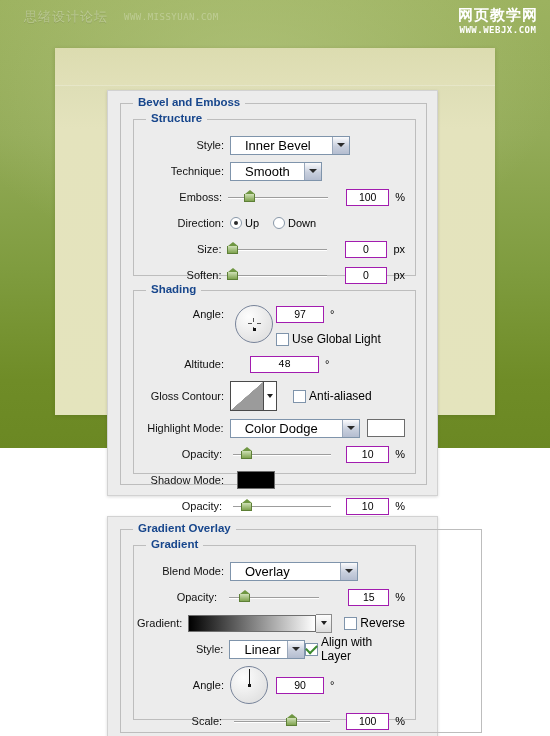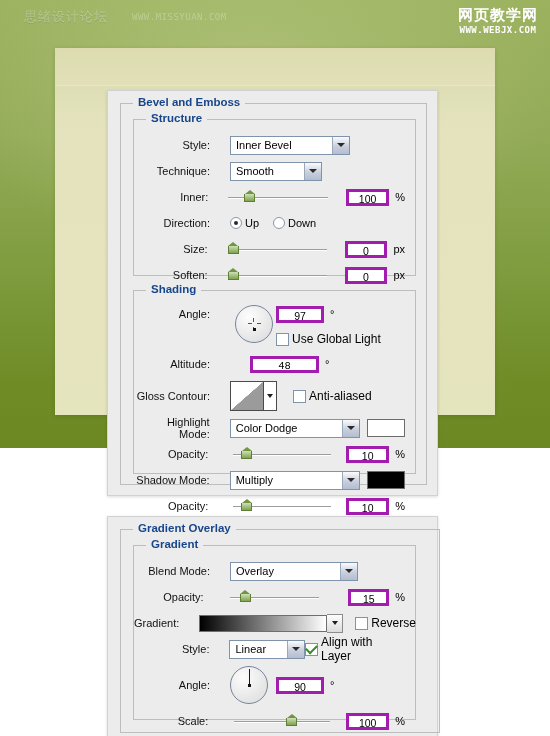--- a/index.html
+++ b/index.html
@@ -26,21 +26,21 @@
     box-shadow:0 1px 4px rgba(60,70,20,.22);
   }
   #cream-card-top{
     position:absolute; left:0; top:0; width:100%; height:38px;
     background:linear-gradient(to bottom,#dcdcb0,#e1e0b8);
     border-bottom:1px solid rgba(255,255,255,.30);
   }
 
   
   .wm { position:absolute; pointer-events:none; }
-  #wm-left { left:24px; top:8px; display:flex; align-items:center; gap:24px; }
+  #wm-left { left:24px; top:8px; display:flex; align-items:center; gap:16px; }
   #wm-left .cn {
     font-family:"DejaVu Sans", sans-serif; font-size:13px; letter-spacing:1px;
     color:rgba(255,255,255,.30); text-shadow:0 1px 0 rgba(0,0,0,.10);
   }
   #wm-left .url {
     font-family:"DejaVu Sans Mono", monospace; font-size:9px; letter-spacing:.5px;
     color:rgba(255,255,255,.27);
   }
   #wm-right { right:12px; top:6px; text-align:center; }
   #wm-right .cn {
@@ -68,42 +68,42 @@
     position:absolute; top:-8px; left:12px; padding:0 5px; background:#ececec;
     color:#17468c; font-weight:bold; font-size:11.5px; white-space:nowrap;
   }
   .outer-title {
     position:absolute; top:-8px; left:12px; padding:0 5px; background:#ececec;
     color:#17468c; font-weight:bold; font-size:11.5px; white-space:nowrap;
   }
 
   
   .row { display:flex; align-items:center; height:22px; margin-bottom:4px; }
-  .lbl { width:96px; text-align:right; padding-right:20px; font-size:11px; color:#111; }
+  .lbl { width:96px; text-align:right; padding-right:6px; font-size:11px; color:#111; }
 
   
   .combo {
     display:inline-flex; align-items:center; height:19px;
     border:1px solid #7f94ab; background:#fff; position:relative;
   }
-  .combo .val { padding:0 4px 0 5px; font-size:11px; line-height:17px; white-space:nowrap; overflow:hidden; }
+  .combo .val { padding:0 4px 0 14px; font-size:13px; line-height:17px; white-space:nowrap; overflow:hidden; }
   .combo .arrow {
     width:17px; height:17px; margin-left:auto;
     background:linear-gradient(to bottom,#fbfbfd,#c8cfdd 55%,#b4bdd0);
     border-left:1px solid #9aa8bb;
     display:flex; align-items:center; justify-content:center;
   }
   .combo .arrow i {
     width:0;height:0;border-left:4px solid transparent;border-right:4px solid transparent;
     border-top:4px solid #2a2a2a; display:block;
   }
 
   
   .num {
-    width:44px; height:17px; border:3px solid #a21caf; background:#fff;
+    width:44px; height:17px; border:1px solid #a21caf; background:#fff;
     font-size:10.5px; line-height:15px; text-align:center; color:#000;
   }
   .unit { margin-left:6px; font-size:11px; }
 
   
   .slider { position:relative; height:16px; display:flex; align-items:center; }
   .slider .track {
     height:1px; background:#9d9d9d; width:100%;
     box-shadow:0 1px 0 #fff;
   }
@@ -235,21 +235,21 @@
           <div class="lbl">Technique:</div>
           <div class="combo" style="width:92px;">
             <span class="val">Smooth</span>
             <span class="arrow">
                 <i></i>
               </span>
           </div>
         </div>
 
         <div class="row">
-          <div class="lbl">Inner:</div>
+          <div class="lbl">Emboss:</div>
           <div class="slider" style="width:102px;">
             <div class="track"></div>
             <div class="thumb" style="left:16px;">
               <div class="cap"></div>
                 <div class="body"></div>
             </div>
           </div>
           <div class="num" style="margin-left:18px;">100</div>
           <span class="unit">%</span>
         </div>
@@ -365,26 +365,20 @@
               <div class="cap"></div>
                 <div class="body"></div>
             </div>
           </div>
           <div class="num" style="margin-left:15px;">10</div>
           <span class="unit">%</span>
         </div>
 
         <div class="row">
           <div class="lbl">Shadow Mode:</div>
-          <div class="combo" style="width:131px;">
-            <span class="val">Multiply</span>
-            <span class="arrow">
-                <i></i>
-              </span>
-          </div>
           <div class="swatch" style="margin-left:7px;background:#000000;"></div>
         </div>
 
         <div class="row">
           <div class="lbl">Opacity:</div>
           <div class="slider" style="width:100px;margin-left:5px;">
             <div class="track"></div>
             <div class="thumb" style="left:8px;">
               <div class="cap"></div>
                 <div class="body"></div>
@@ -395,21 +389,21 @@
         </div>
 
       </div>
     </div>
 
   </div>
 </div>
 
 <div class="ps-panel" id="panel-gradient">
 
-  <div class="group" style="position:absolute;left:12px;top:12px;width:320px;height:204px;">
+  <div class="group" style="position:absolute;left:12px;top:12px;width:362px;height:204px;">
     <div class="outer-title">Gradient Overlay</div>
 
     <div class="group" style="position:absolute;left:12px;top:15px;width:283px;height:175px;">
       <div class="g-title">Gradient</div>
 
       <div style="padding:14px 10px 0 0;">
 
         <div class="row">
           <div class="lbl">Blend Mode:</div>
           <div class="combo" style="width:128px;">

